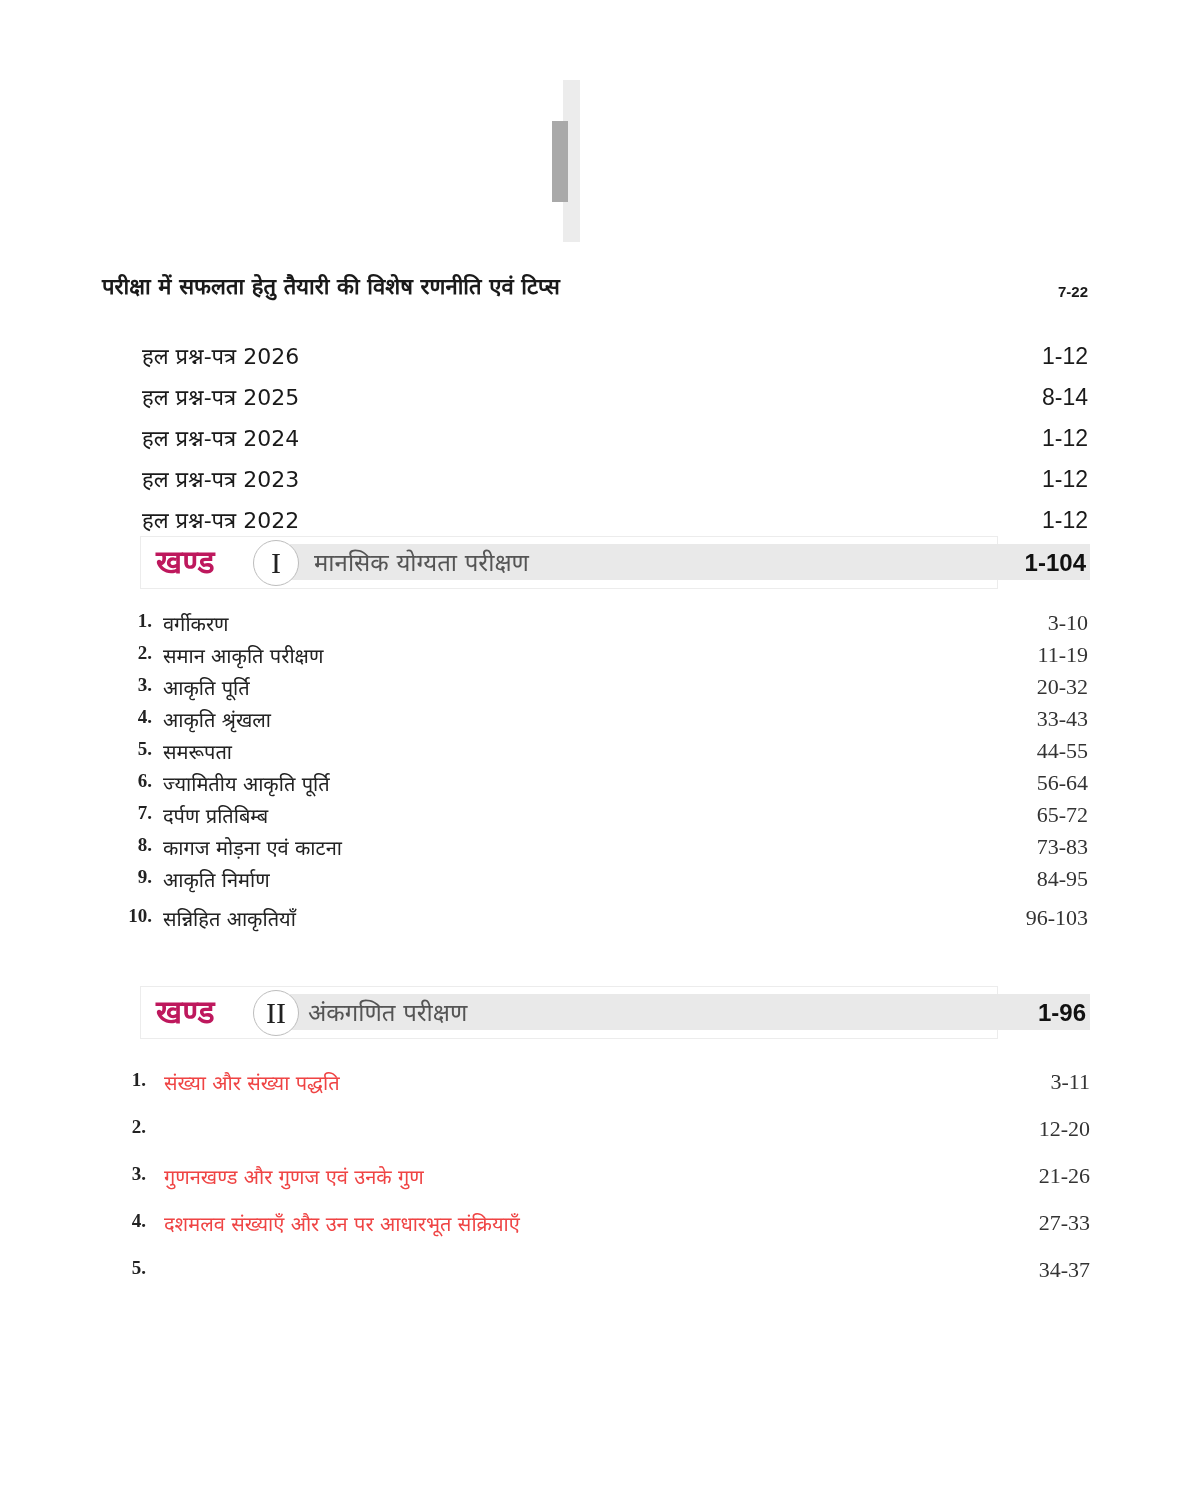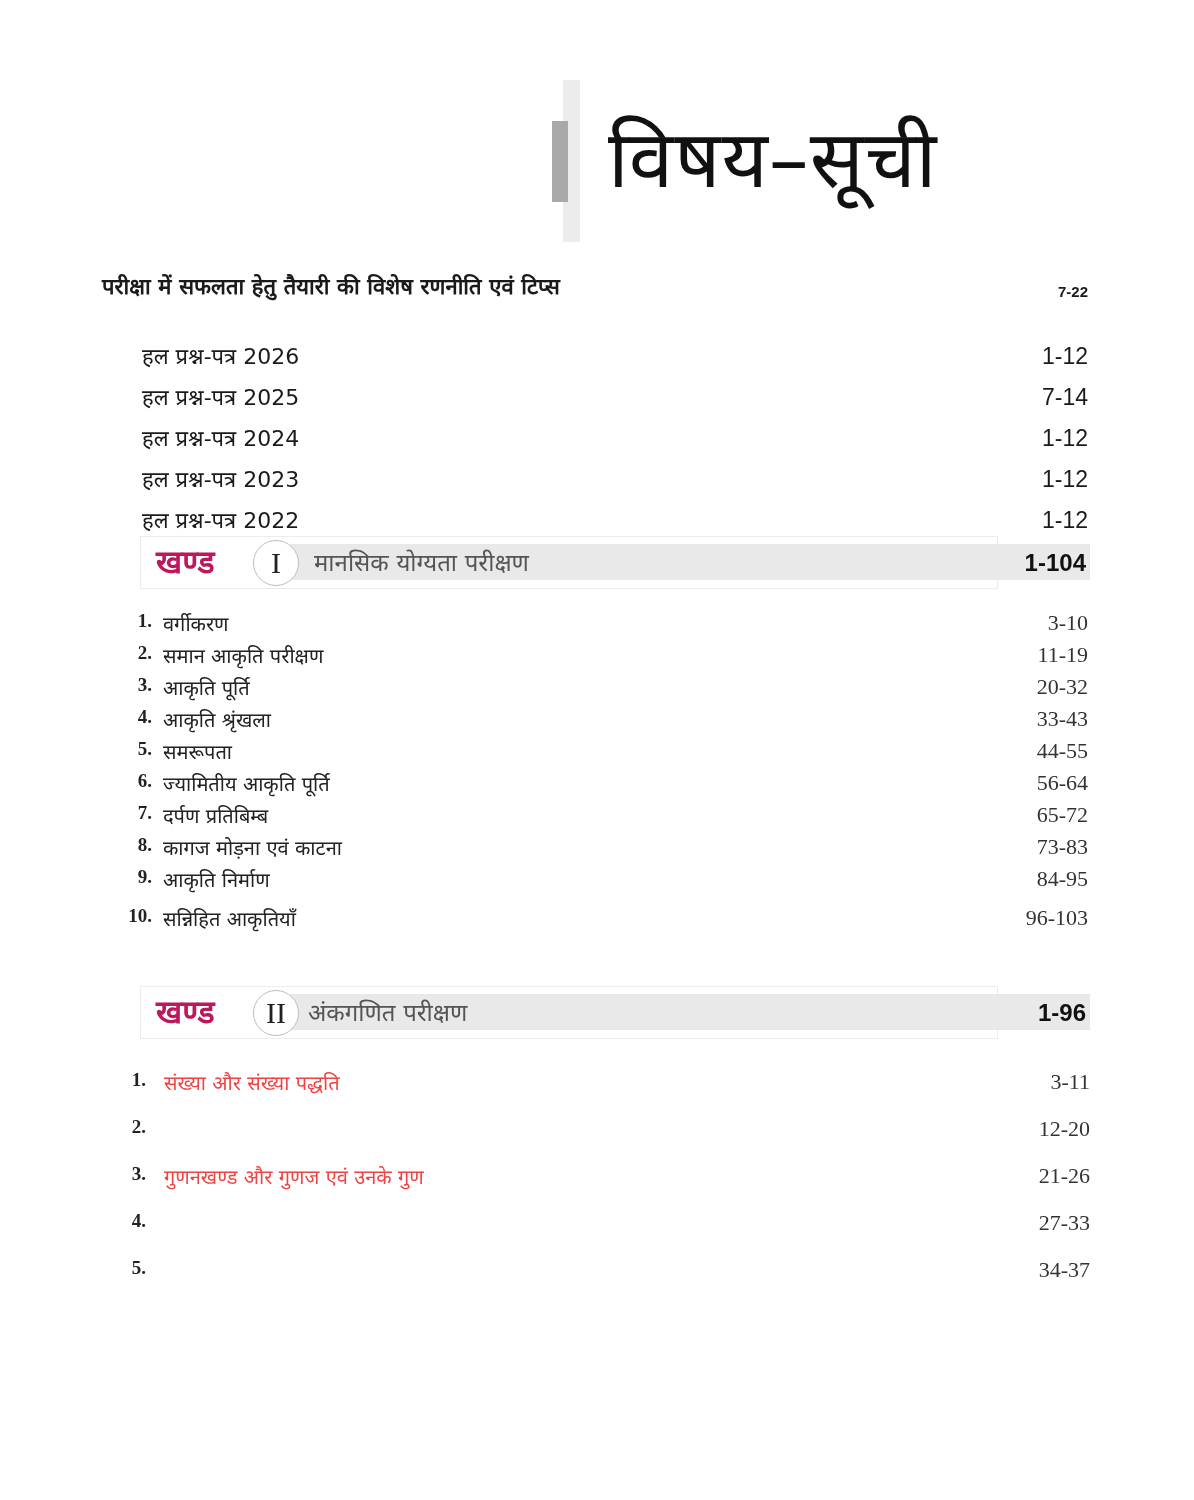--- a/index.html
+++ b/index.html
@@ -57,35 +57,34 @@
   }
   .ch2-title { position: absolute; left: 56px; color: #ef4444; }
   .ch2-pg { position: absolute; right: 0; font-family: "Liberation Serif", serif; font-size: 22px; color: #333; }
 </style>
 </head>
 <body>
 
 <div class="title-wrap">
   <div class="title-bar-light"></div>
   <div class="title-bar-dark"></div>
-  <div class="title-text">विषय–सूची</div>
 </div>
 
 <div class="intro-row intro-main">
   <span>परीक्षा में सफलता हेतु तैयारी की विशेष रणनीति एवं टिप्स</span>
   <span class="pg">7-22</span>
 </div>
 
 <div class="intro-row paper-row" style="top:312px">
   <span>हल प्रश्न-पत्र 2026</span>
   <span class="pg">1-12</span>
 </div>
 <div class="intro-row paper-row" style="top:353px">
   <span>हल प्रश्न-पत्र 2025</span>
-  <span class="pg">7-14</span>
+  <span class="pg">8-14</span>
 </div>
 <div class="intro-row paper-row" style="top:394px">
   <span>हल प्रश्न-पत्र 2024</span>
   <span class="pg">1-12</span>
 </div>
 <div class="intro-row paper-row" style="top:435px">
   <span>हल प्रश्न-पत्र 2023</span>
   <span class="pg">1-12</span>
 </div>
 <div class="intro-row paper-row" style="top:476px">
@@ -175,18 +174,19 @@
   <span class="ch2-num">2.</span>
   <span class="ch2-pg">12-20</span>
 </div>
 <div class="ch2-row" style="top:1163px">
   <span class="ch2-num">3.</span>
   <span class="ch2-title">गुणनखण्ड और गुणज एवं उनके गुण</span>
   <span class="ch2-pg">21-26</span>
 </div>
 <div class="ch2-row" style="top:1210px">
   <span class="ch2-num">4.</span>
+  <span class="ch2-title">दशमलव संख्याएँ और उन पर आधारभूत संक्रियाएँ</span>
   <span class="ch2-pg">27-33</span>
 </div>
 <div class="ch2-row" style="top:1257px">
   <span class="ch2-num">5.</span>
   <span class="ch2-pg">34-37</span>
 </div>
 
 </body></html>

